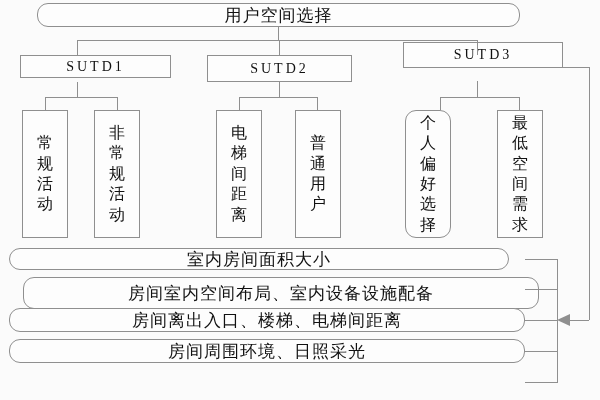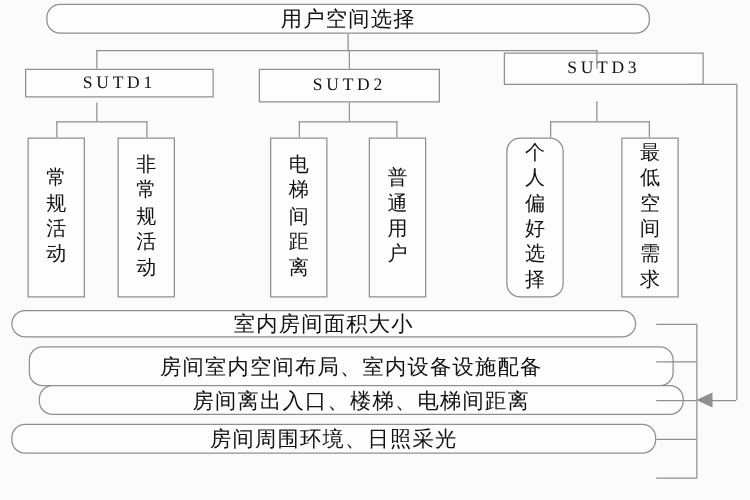--- a/index.html
+++ b/index.html
@@ -72,21 +72,21 @@
   <div class="box vbox" style="left:497px;">
     <span class="vtext">最低空间需求</span>
   </div>
 
   <div class="box hbox" style="left:9px;top:248px;width:500px;height:22px;">
     <span>室内房间面积大小</span>
   </div>
   <div class="box hbox" style="left:9px;top:277px;width:516px;height:32px;margin-left:14px;">
     <span>房间室内空间布局、室内设备设施配备</span>
   </div>
-  <div class="box hbox" style="left:9px;top:308px;width:516px;height:24px;margin-left:22px;">
+  <div class="box hbox" style="left:9px;top:308px;width:516px;height:24px;">
     <span>房间离出入口、楼梯、电梯间距离</span>
   </div>
   <div class="box hbox" style="left:9px;top:339px;width:516px;height:24px;">
     <span>房间周围环境、日照采光</span>
   </div>
 
   <div class="vl" style="left:278px;top:27px;height:13px;"></div>
   <div class="hl" style="left:77px;top:40px;width:401px;"></div>
   <div class="vl" style="left:77px;top:40px;height:15px;"></div>
   <div class="vl" style="left:279px;top:40px;height:15px;"></div>

